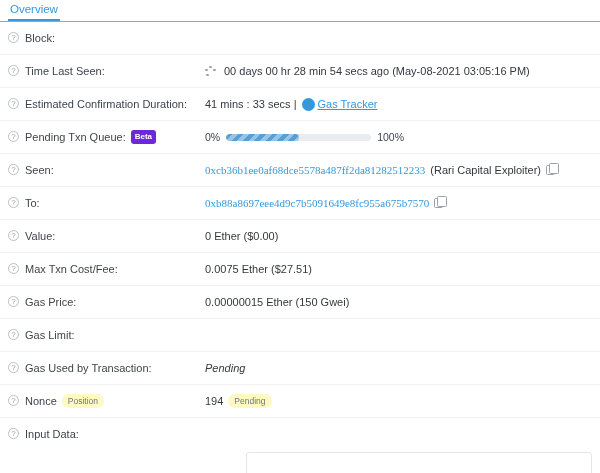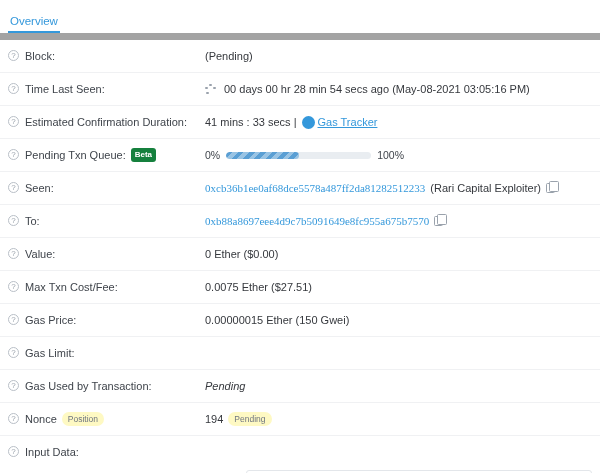--- a/index.html
+++ b/index.html
@@ -7,22 +7,22 @@
     margin: 0; padding: 0;
     width: 600px; height: 473px;
     background: #ffffff;
     font-family: "Liberation Sans", sans-serif;
     font-size: 11px;
     color: #3b4category;
   }
   body { color: #35383d; overflow: hidden; }
 
   .tabs {
-    height: 40px;
-    border-bottom: 7px solid #a3a3a3;
+    height: 22px;
+    border-bottom: 1px solid #a3a3a3;
     padding-left: 8px;
     display: flex;
     align-items: flex-end;
   }
   .tab {
     font-size: 11.5px;
     color: #3498db;
     padding: 0 2px 3px 2px;
     border-bottom: 2px solid #3498db;
     line-height: 14px;
@@ -71,21 +71,21 @@
     font-size: 11px;
     line-height: 14px;
     display: flex;
     align-items: center;
     flex-wrap: wrap;
     gap: 5px;
   }
 
   .badge {
     display: inline-block;
-    background: #15803d;
+    background: #6d28d9;
     color: #fff;
     border-radius: 3px;
     font-size: 8px;
     line-height: 10px;
     padding: 2px 4px;
     font-weight: bold;
     vertical-align: middle;
   }
   .badge-light {
     display: inline-block;
@@ -203,21 +203,20 @@
 
 <div class="tabs">
   <div class="tab">Overview</div>
 </div>
 
 <div class="rows">
 
   <div class="row">
     <span class="qmark">?</span>
     <div class="label">Block:</div>
-    <div class="value">(Pending)</div>
   </div>
 
   <div class="row">
     <span class="qmark">?</span>
     <div class="label">Time Last Seen:</div>
     <div class="value">
       <span class="spinner">
           <i></i>
           <i></i>
           <i></i>

